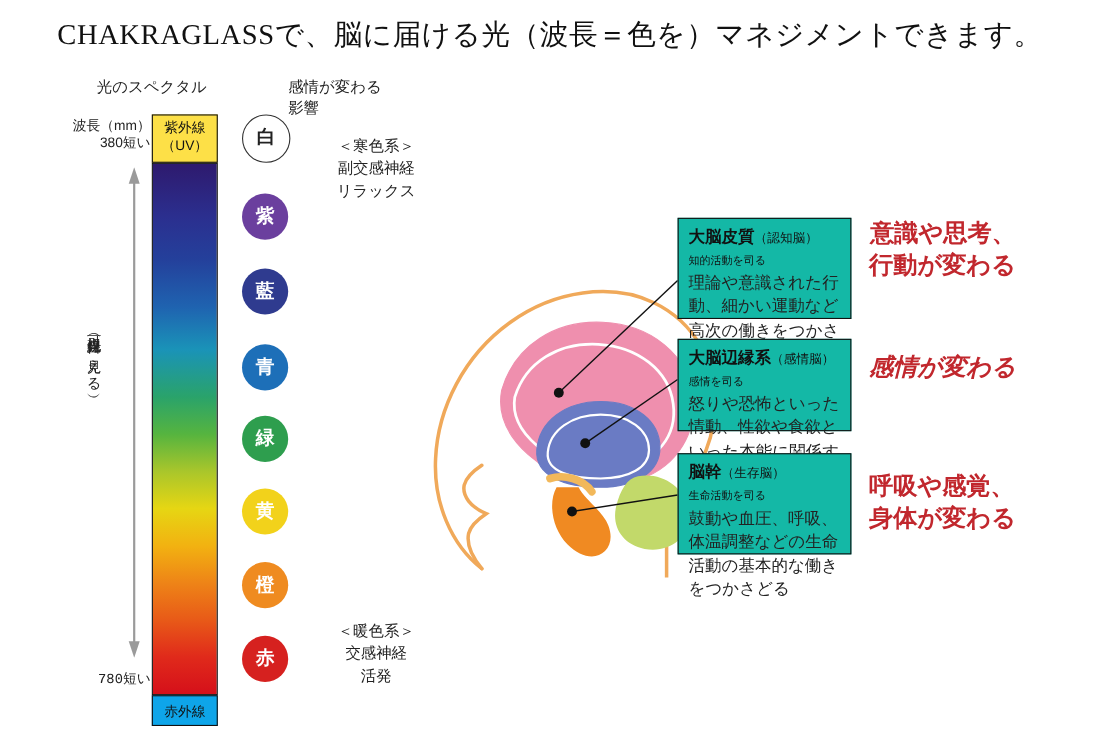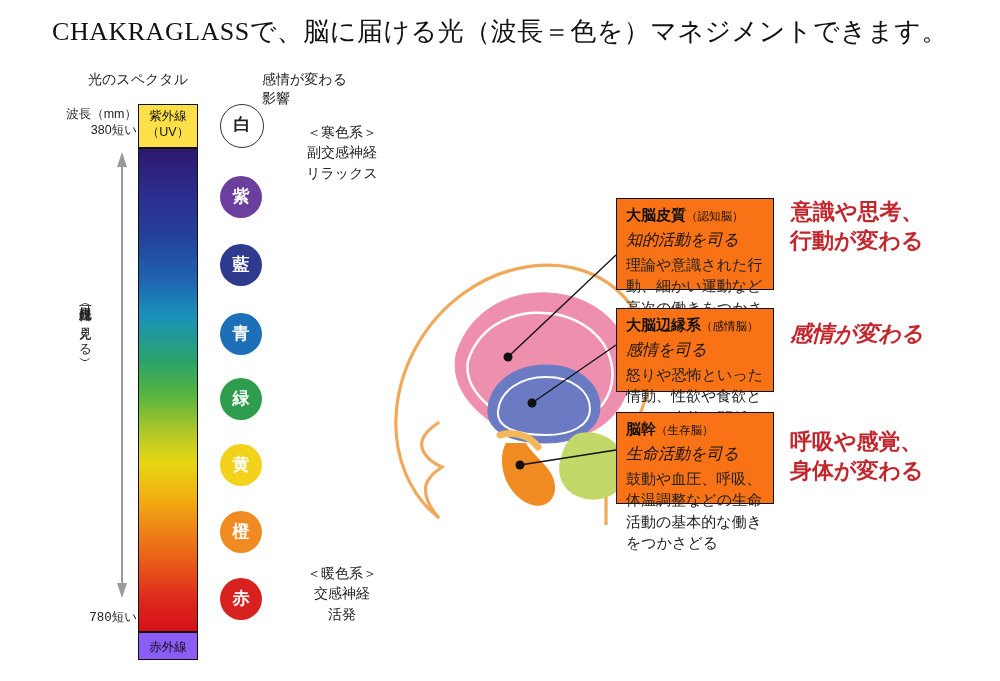--- a/index.html
+++ b/index.html
@@ -109,21 +109,21 @@
       #e85a18 86%,
       #e02a1b 93%,
       #d5101a 100%);
   }
   #ir-box {
     top: 632px;
     left: 138px;
     width: 60px;
     height: 28px;
     border: 1.4px solid #111;
-    background: #8b5cf6;
+    background: #0ea5e9;
     box-sizing: border-box;
     font-size: 12.5px;
     text-align: center;
     line-height: 28px;
     color: #111;
   }
 
   
   .circle {
     width: 42px;
@@ -159,39 +159,38 @@
   #brain-area {
     top: 195px;
     left: 380px;
     width: 290px;
     height: 330px;
   }
 
   
   .callout {
     border: 1.4px solid #111;
-    background: #f97316;
+    background: #14b8a6;
     box-sizing: border-box;
     padding: 7px 9px 8px 9px;
   }
   .callout .c-title {
     font-size: 15px;
     font-weight: bold;
     color: #111;
     margin-bottom: 5px;
   }
   .callout .c-title .sub {
     font-size: 11.5px;
     font-weight: normal;
   }
   .callout .c-lead {
-    font-size: 16px;
+    font-size: 10px;
     color: #111;
     margin-bottom: 3px;
-    font-style: italic;
   }
   .callout .c-desc {
     font-size: 15px;
     line-height: 1.42;
     color: #222;
   }
   #callout-cortex { top: 198px; left: 616px; width: 158px; height: 92px; }
   #callout-limbic { top: 308px; left: 616px; width: 158px; height: 84px; }
   #callout-stem   { top: 412px; left: 616px; width: 158px; height: 92px; }
 

